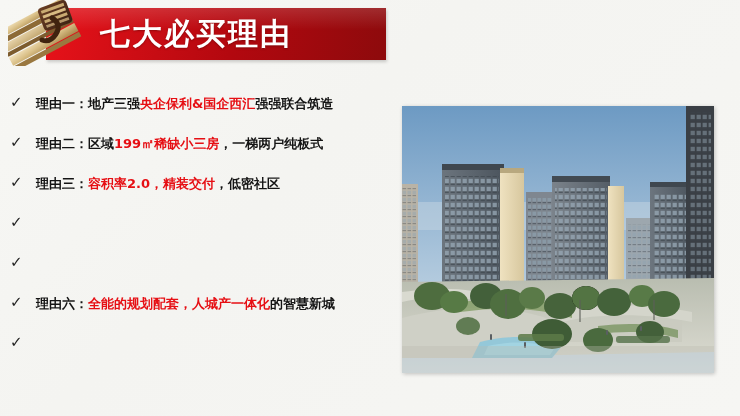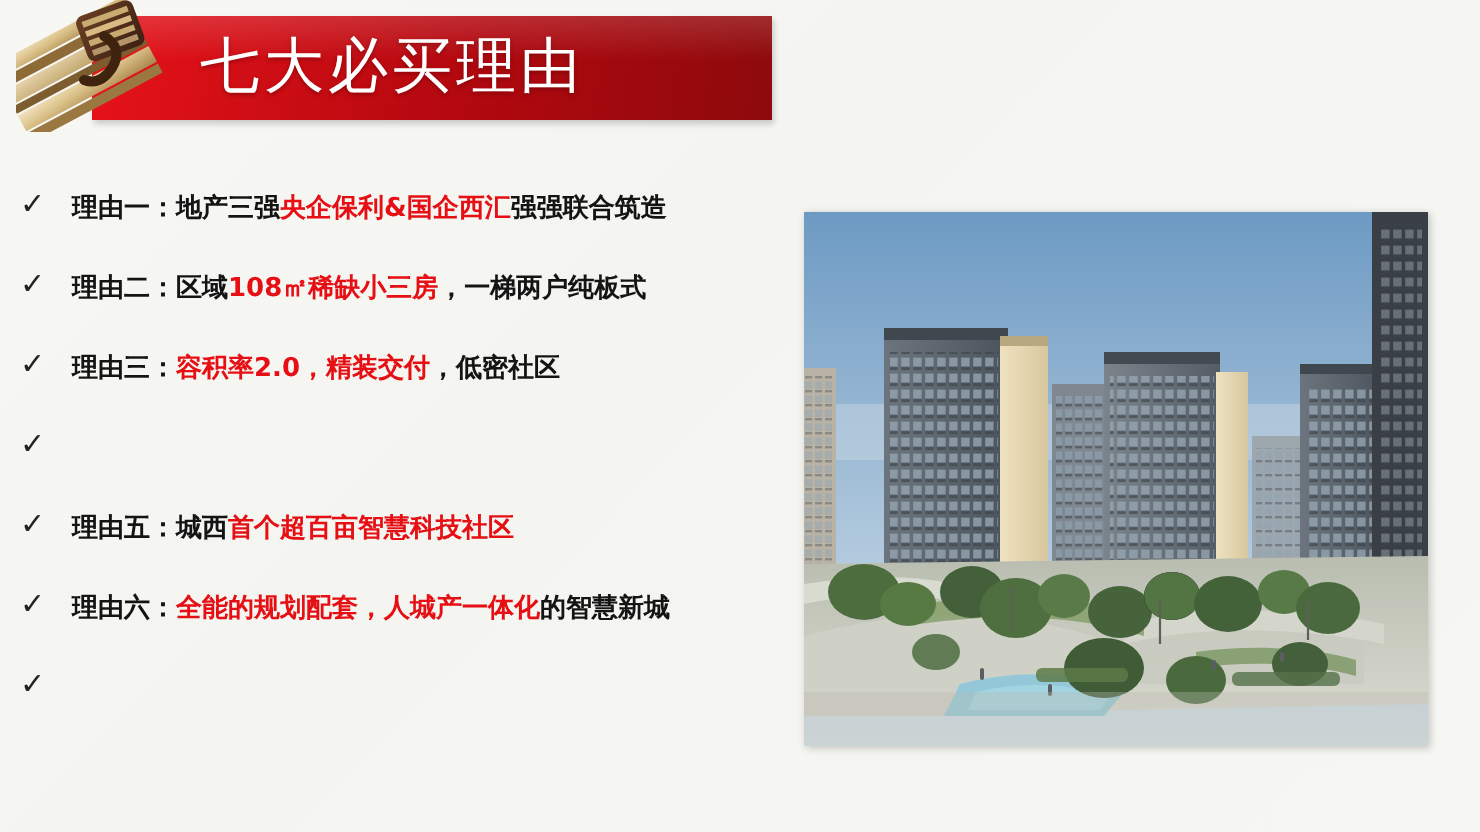--- a/index.html
+++ b/index.html
@@ -40,21 +40,21 @@
     background: linear-gradient(180deg, rgba(255,255,255,0.14), rgba(255,255,255,0));
     pointer-events: none;
   }
   .title-text {
     position: absolute;
     left: 54px;
     top: 50%;
     transform: translateY(-50%);
     color: #ffffff;
     font-size: 30px;
-    font-weight: normal;
+    font-weight: bold;
     letter-spacing: 2px;
     line-height: 1;
     text-shadow: 0 1px 2px rgba(80,0,0,0.45);
     white-space: nowrap;
   }
 
   
   .ornament {
     position: absolute;
     left: 8px;
@@ -163,32 +163,31 @@
     </svg>
   </div>
 
   <div class="reason-list">
       <div class="reason-item">
         <span class="check-icon">✓</span>
         <span class="reason-body"><span class="reason-label">理由一：</span><span class="seg-plain">地产三强</span><span class="seg-hl">央企保利&amp;国企西汇</span><span class="seg-plain">强强联合筑造</span></span>
       </div>
       <div class="reason-item">
         <span class="check-icon">✓</span>
-        <span class="reason-body"><span class="reason-label">理由二：</span><span class="seg-plain">区域</span><span class="seg-hl">108㎡稀缺小三房</span><span class="seg-plain">，一梯两户纯板式</span></span>
+        <span class="reason-body"><span class="reason-label">理由二：</span><span class="seg-plain">区域</span><span class="seg-hl">199㎡稀缺小三房</span><span class="seg-plain">，一梯两户纯板式</span></span>
       </div>
       <div class="reason-item">
         <span class="check-icon">✓</span>
         <span class="reason-body"><span class="reason-label">理由三：</span><span class="seg-hl">容积率2.0，精装交付</span><span class="seg-plain">，低密社区</span></span>
       </div>
       <div class="reason-item">
         <span class="check-icon">✓</span>
       </div>
       <div class="reason-item">
         <span class="check-icon">✓</span>
-        <span class="reason-body"><span class="reason-label">理由五：</span><span class="seg-plain">城西</span><span class="seg-hl">首个超百亩智慧科技社区</span></span>
       </div>
       <div class="reason-item">
         <span class="check-icon">✓</span>
         <span class="reason-body"><span class="reason-label">理由六：</span><span class="seg-hl">全能的规划配套，人城产一体化</span><span class="seg-plain">的智慧新城</span></span>
       </div>
       <div class="reason-item">
         <span class="check-icon">✓</span>
       </div>
     </div>
 

